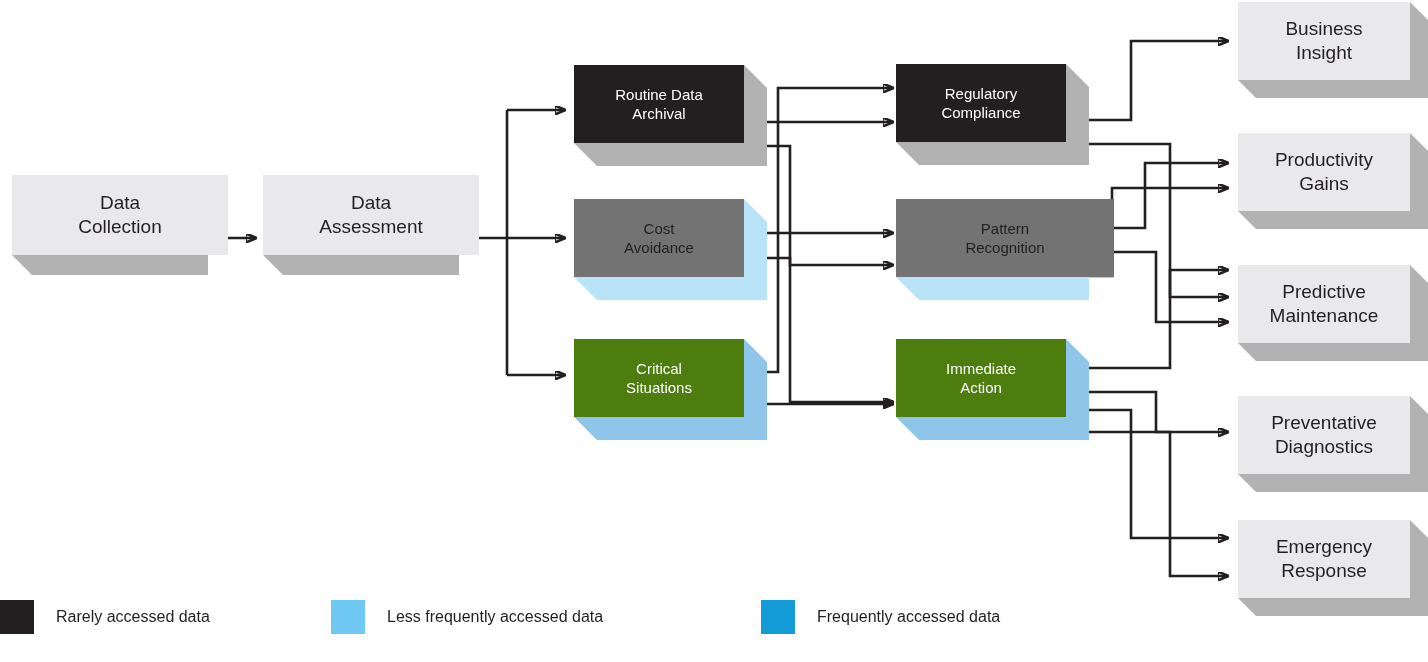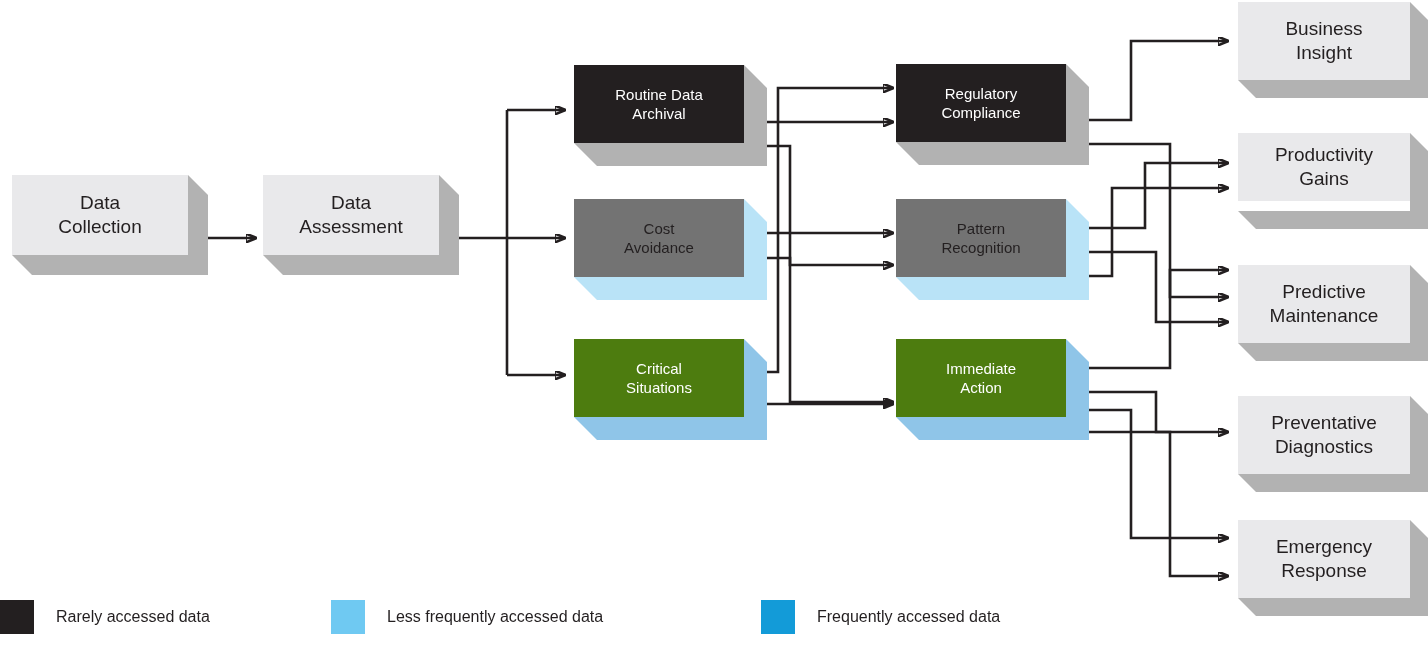--- a/index.html
+++ b/index.html
@@ -14,21 +14,21 @@
               display:flex;align-items:center;justify-content:center;
               text-align:center;line-height:1.28;box-sizing:border-box;
               padding:2px 8px;}
   .node .label{display:block;}
 
   .n-gray  .face{background:#e9e9eb;color:#231f20;}
   .n-black .face{background:#231f20;color:#ffffff;}
   .n-blue1 .face{background:#737373;color:#231f20;}
   .n-blue2 .face{background:#4d7c0f;color:#ffffff;}
 
-  .fs-left  {font-size:19px;}
+  .fs-left  {font-size:19px;padding-left:40px;}
   .fs-mid   {font-size:15px;}
   .fs-right {font-size:19px;}
 
   #wires{position:absolute;left:0;top:0;width:1428px;height:662px;
          pointer-events:none;}
   #wires path, #wires line{fill:none;stroke:#231f20;stroke-width:2.6;}
 
   
   .legend{position:absolute;left:0;top:596px;width:1428px;height:44px;}
   .lg-item{position:absolute;display:flex;align-items:center;}
@@ -124,21 +124,21 @@
 
   <div class="node n-black fs-mid" style="left:896px;top:64px;width:170px;height:78px;">
     <svg class="ext" viewBox="0 0 193 101" preserveAspectRatio="none" style="width:193px;height:101px;">
       <path d="M170,0 L193,23 L193,101 L23,101 L0,78 L170,78 Z" fill="#b2b2b2"></path>
     </svg>
     <div class="face">
       <span class="label">Regulatory<br>Compliance</span>
     </div>
   </div>
 
-  <div class="node n-blue1 fs-mid" style="left:896px;top:199px;width:170px;height:78px;">
+  <div class="node n-blue1 fs-mid" style="left:896px;top:199px;width:170px;height:78px;padding-left:48px;">
     <svg class="ext" viewBox="0 0 193 101" preserveAspectRatio="none" style="width:193px;height:101px;">
       <path d="M170,0 L193,23 L193,101 L23,101 L0,78 L170,78 Z" fill="#b9e3f7"></path>
     </svg>
     <div class="face">
       <span class="label">Pattern<br>Recognition</span>
     </div>
   </div>
 
   <div class="node n-blue2 fs-mid" style="left:896px;top:339px;width:170px;height:78px;">
     <svg class="ext" viewBox="0 0 193 101" preserveAspectRatio="none" style="width:193px;height:101px;">
@@ -151,21 +151,21 @@
 
   <div class="node n-gray fs-right" style="left:1238px;top:2px;width:172px;height:78px;">
     <svg class="ext" viewBox="0 0 190 96" preserveAspectRatio="none" style="width:190px;height:96px;">
       <path d="M172,0 L190,18 L190,96 L18,96 L0,78 L172,78 Z" fill="#b2b2b2"></path>
     </svg>
     <div class="face">
       <span class="label">Business<br>Insight</span>
     </div>
   </div>
 
-  <div class="node n-gray fs-right" style="left:1238px;top:133px;width:172px;height:68px;">
+  <div class="node n-gray fs-right" style="left:1238px;top:133px;width:172px;height:78px;">
     <svg class="ext" viewBox="0 0 190 96" preserveAspectRatio="none" style="width:190px;height:96px;">
       <path d="M172,0 L190,18 L190,96 L18,96 L0,78 L172,78 Z" fill="#b2b2b2"></path>
     </svg>
     <div class="face">
       <span class="label">Productivity<br>Gains</span>
     </div>
   </div>
 
   <div class="node n-gray fs-right" style="left:1238px;top:265px;width:172px;height:78px;">
     <svg class="ext" viewBox="0 0 190 96" preserveAspectRatio="none" style="width:190px;height:96px;">

